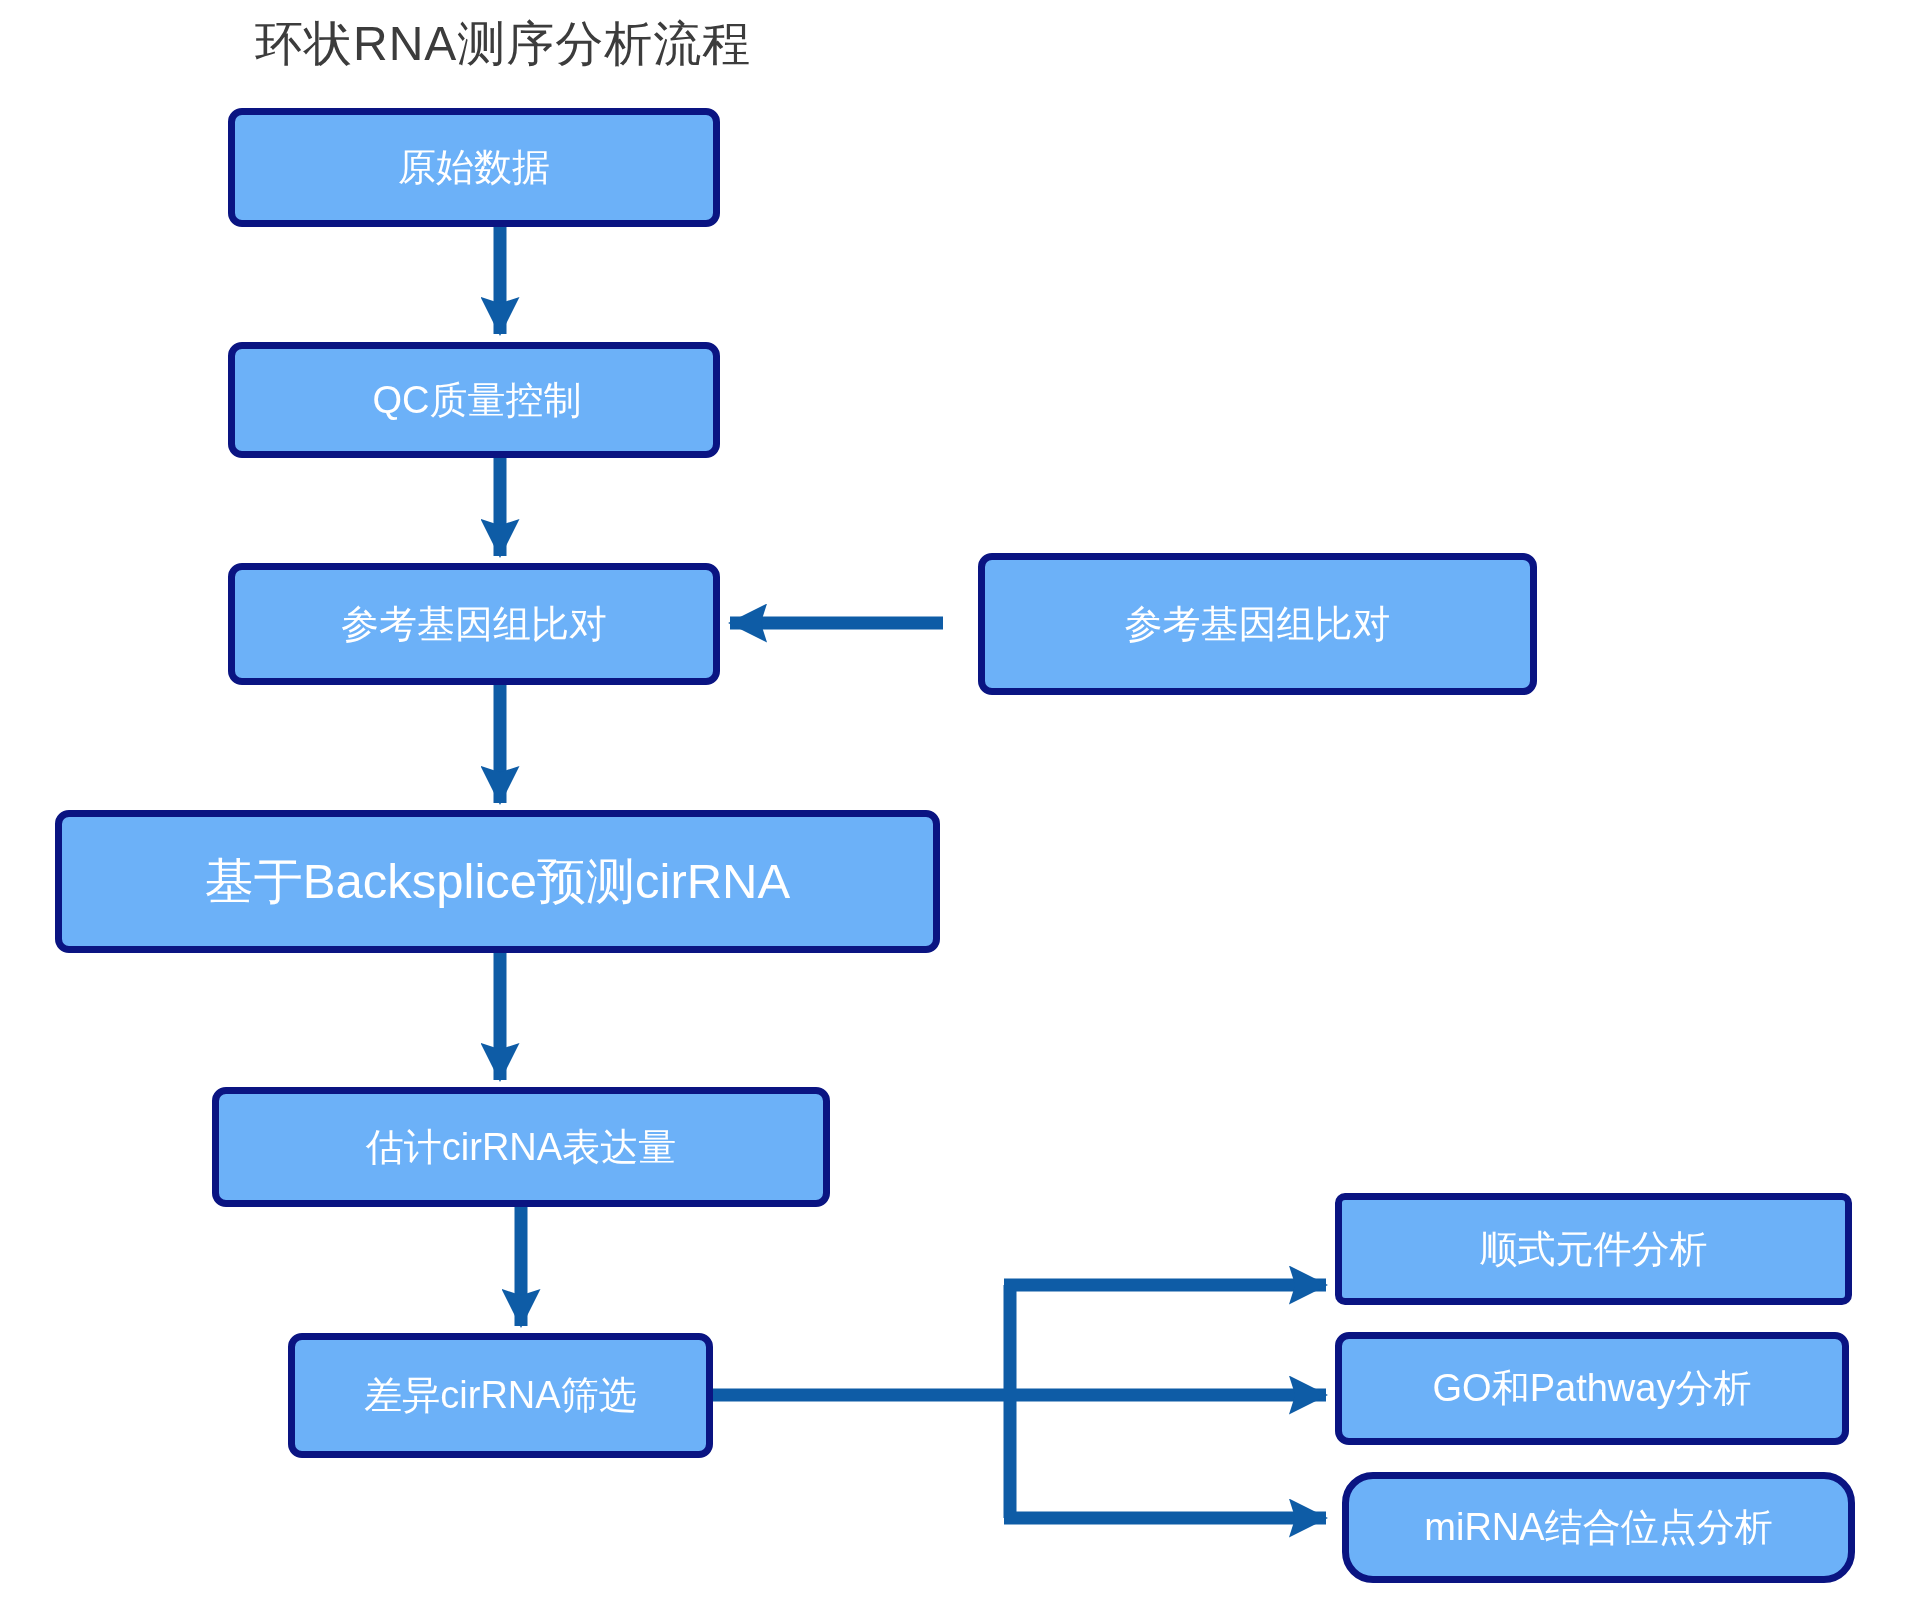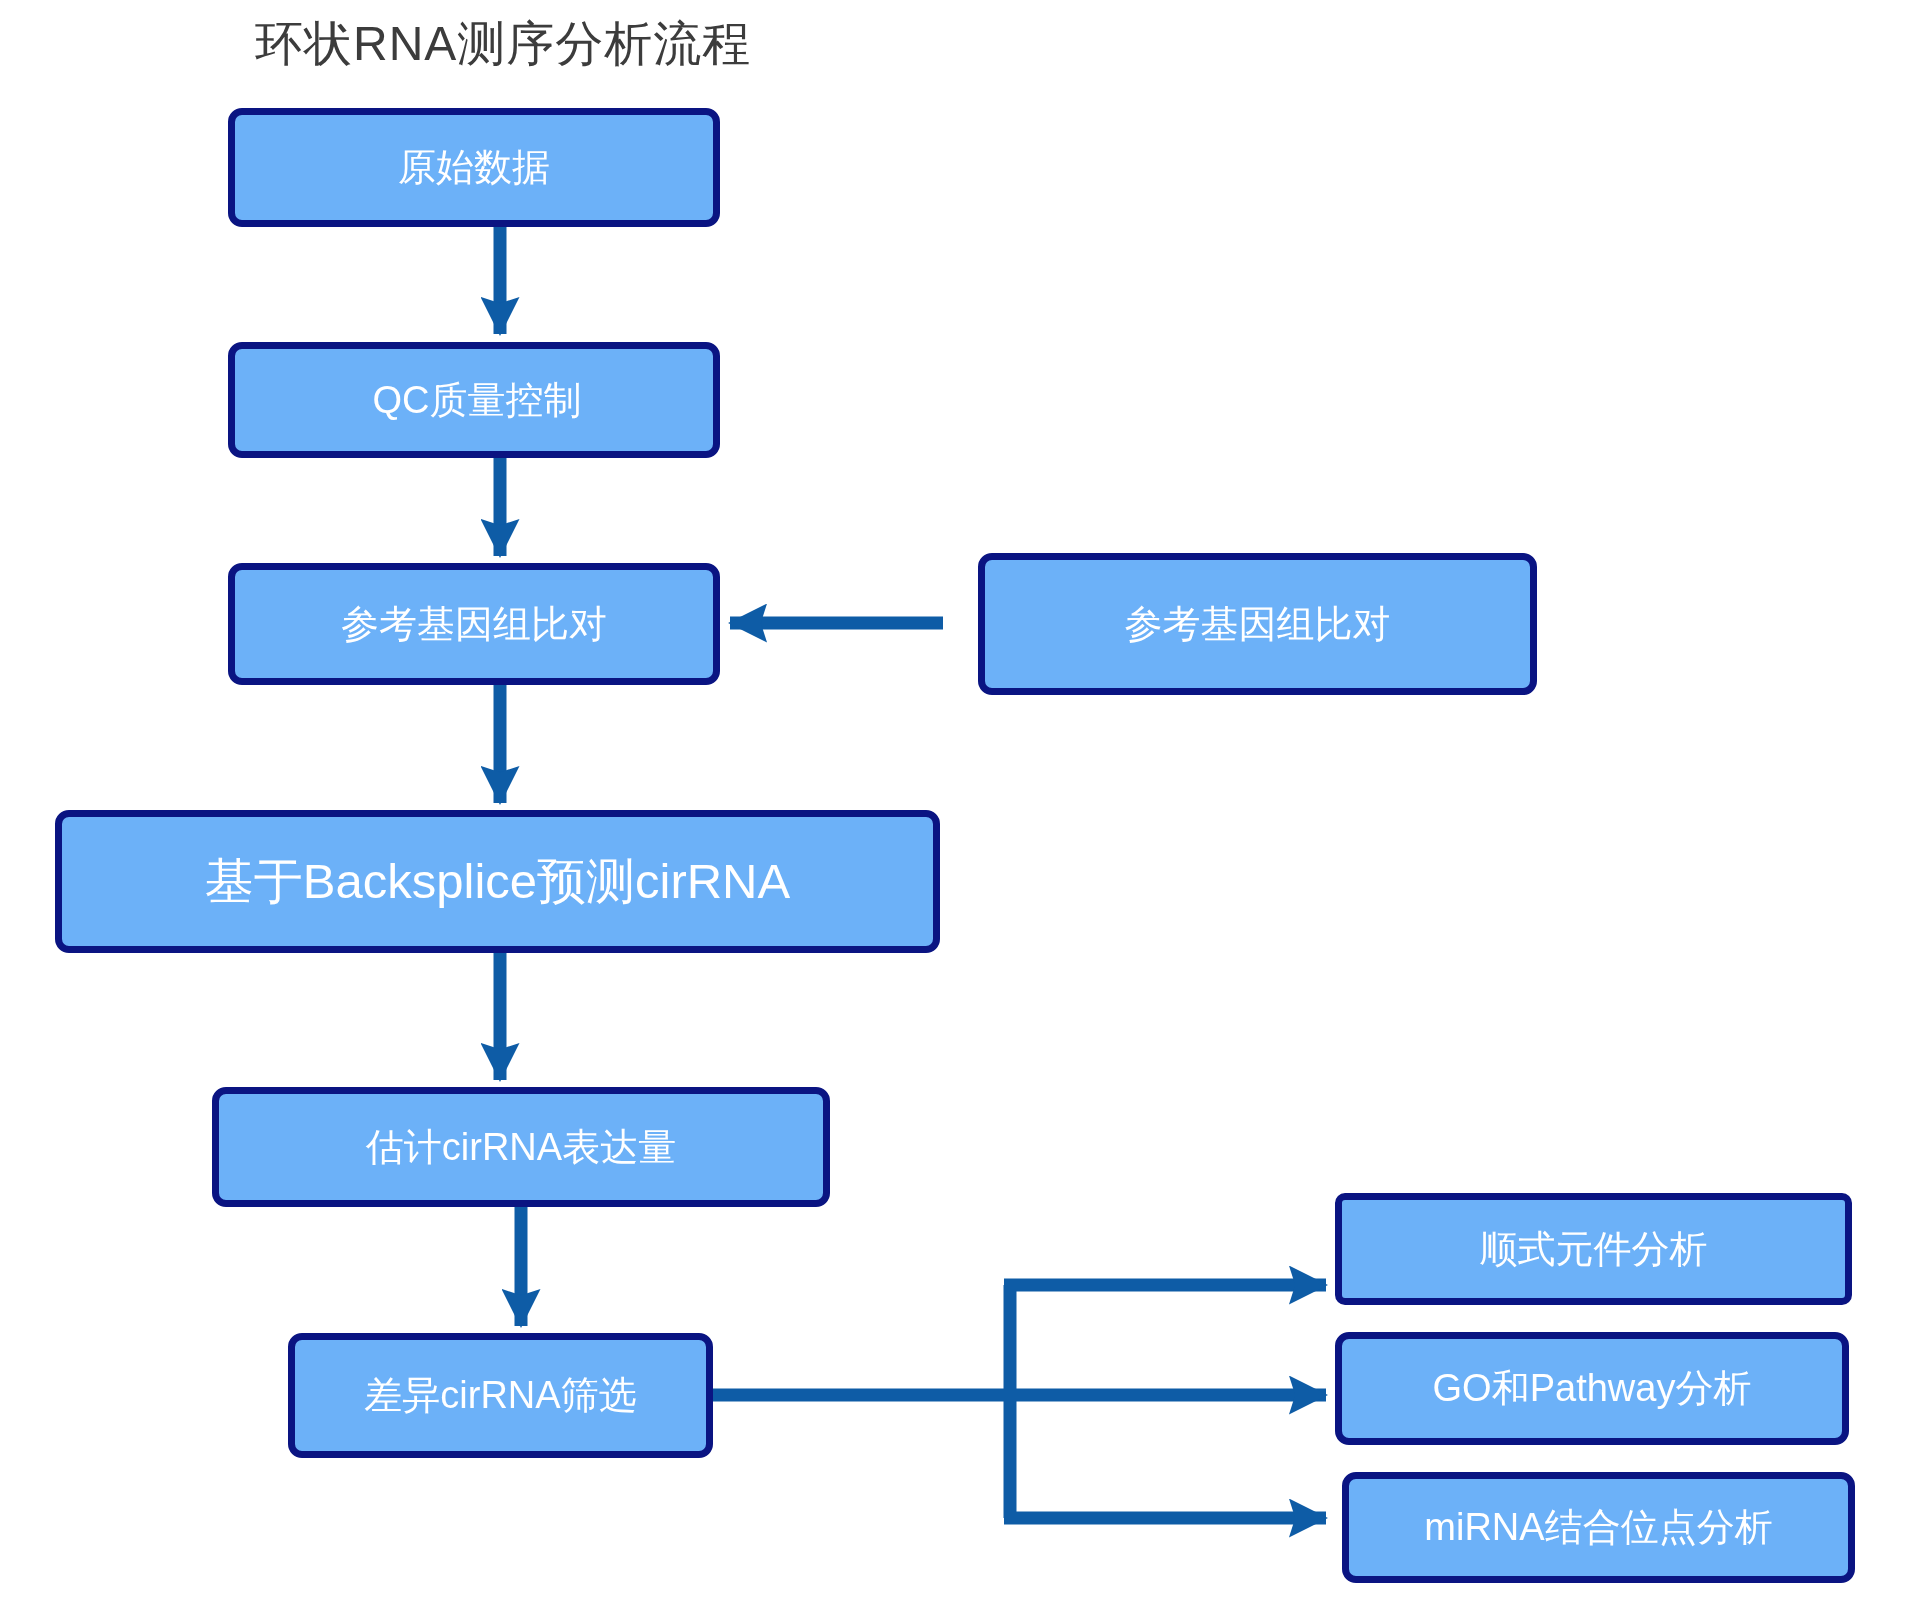--- a/index.html
+++ b/index.html
@@ -85,15 +85,15 @@
   <div class="node big" style="left:55px;  top:810px;  width:885px; height:143px;">基于Backsplice预测cirRNA</div>
 
   <div class="node" style="left:212px; top:1087px; width:618px; height:120px;">估计cirRNA表达量</div>
 
   <div class="node" style="left:288px; top:1333px; width:425px; height:125px;">差异cirRNA筛选</div>
 
   <div class="node" style="left:1335px; top:1193px; width:517px; height:112px;border-radius:10px;">顺式元件分析</div>
 
   <div class="node" style="left:1335px; top:1332px; width:514px; height:113px;">GO和Pathway分析</div>
 
-  <div class="node" style="left:1342px; top:1472px; width:513px; height:111px;">miRNA结合位点分析</div>
+  <div class="node" style="left:1342px; top:1472px; width:513px; height:111px;border-radius:31px;">miRNA结合位点分析</div>
 
 </div>
 
 </body></html>

